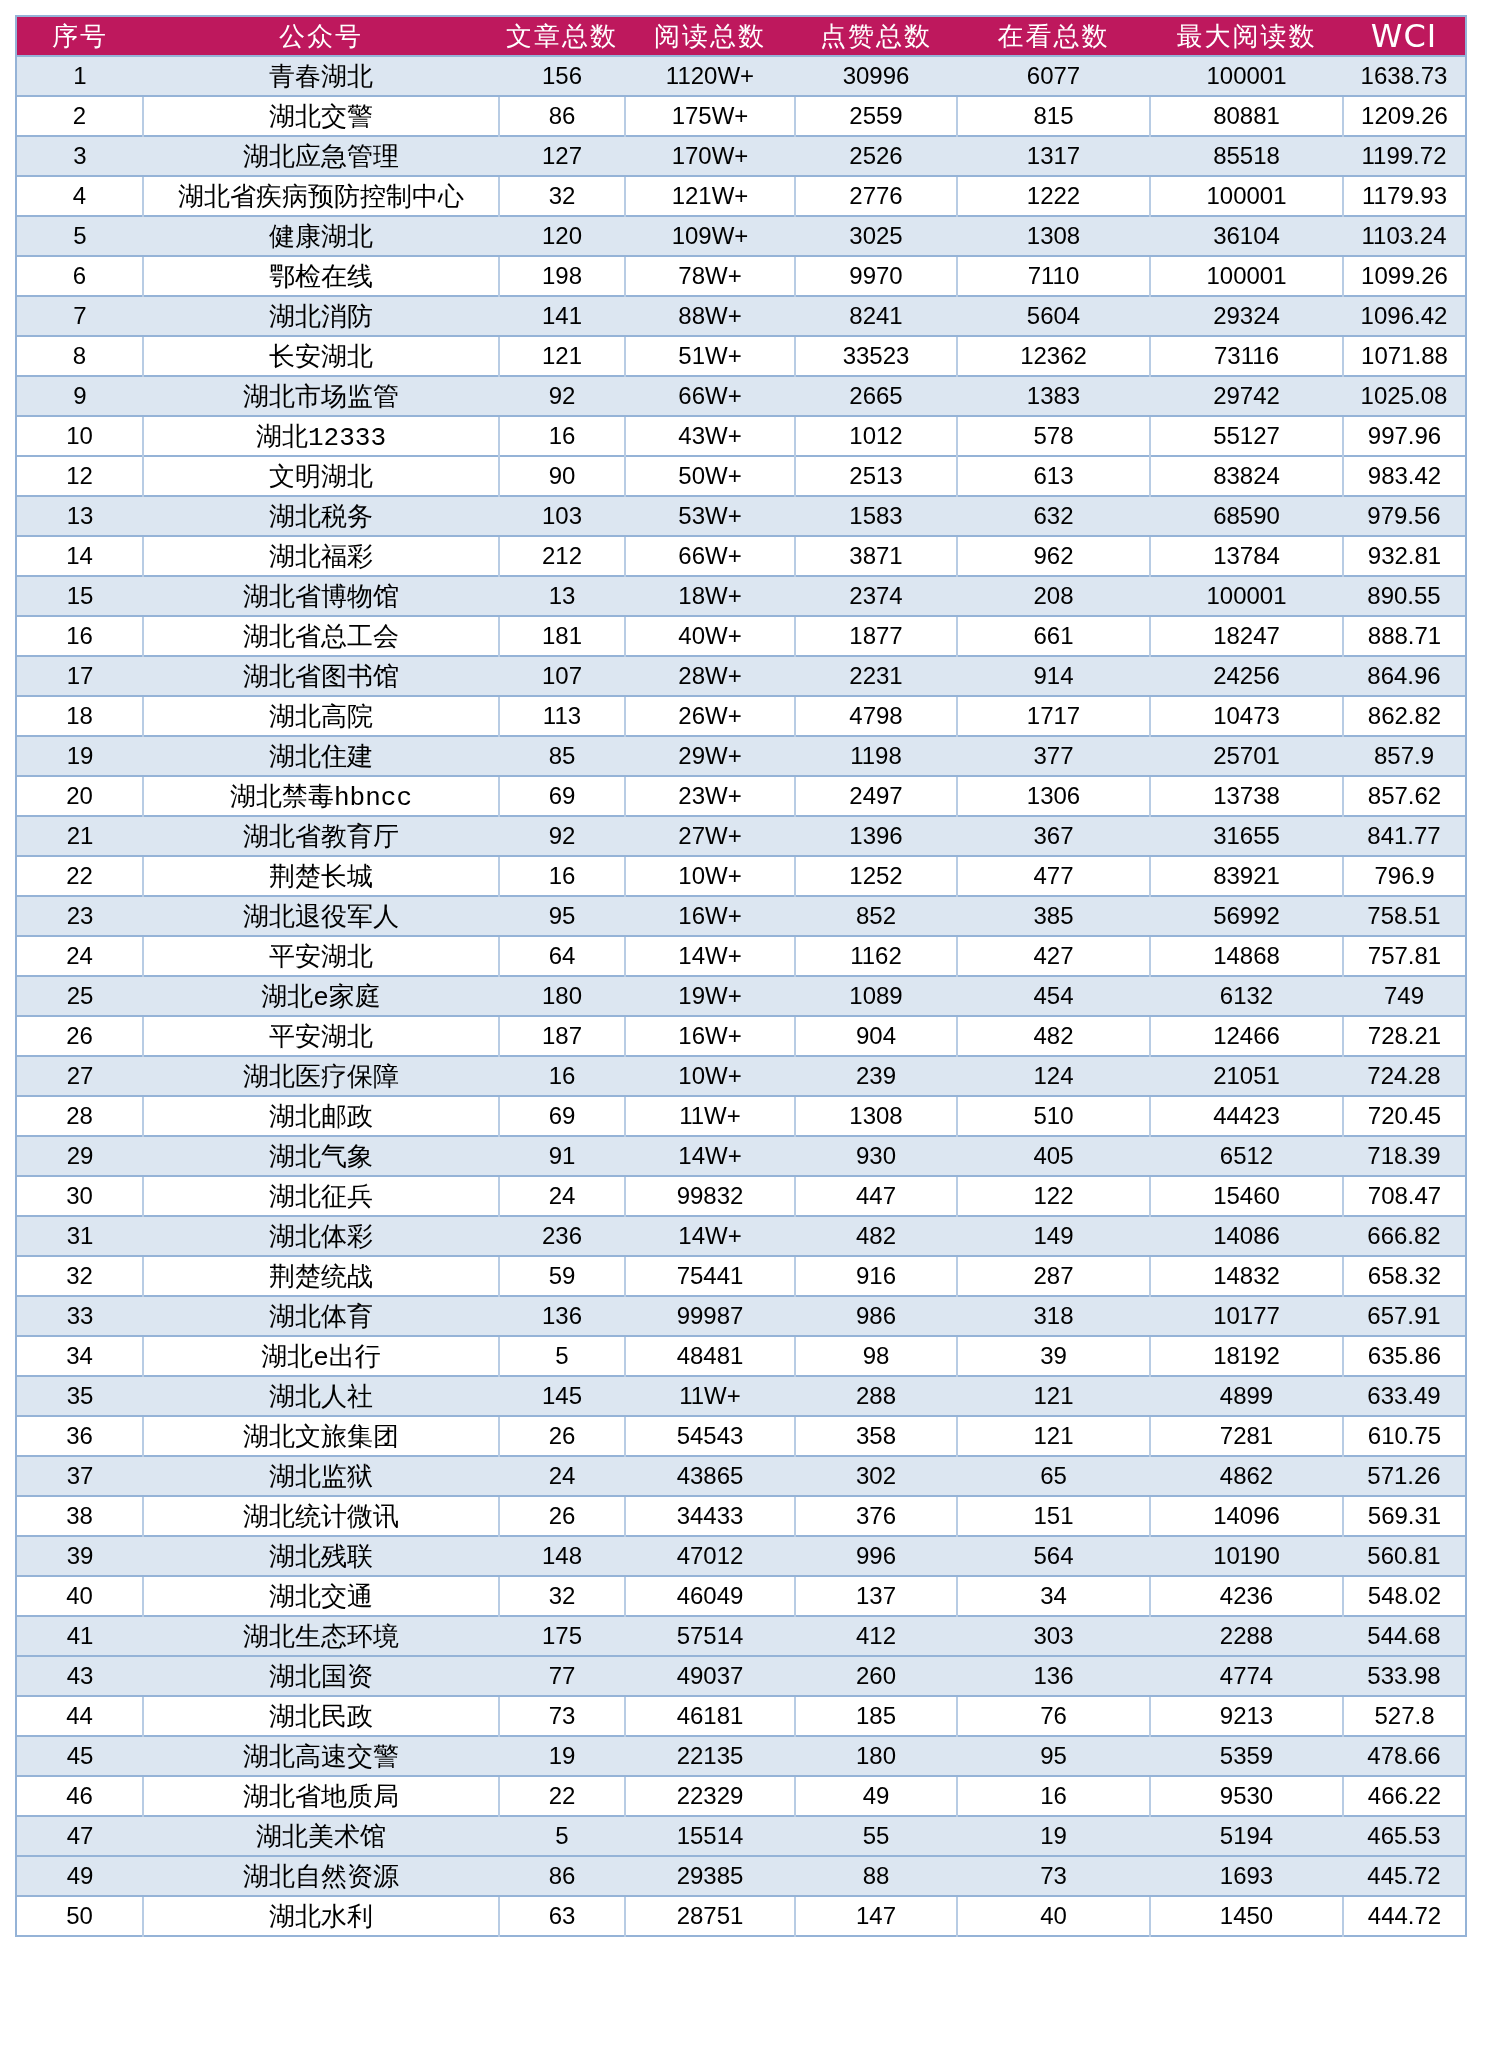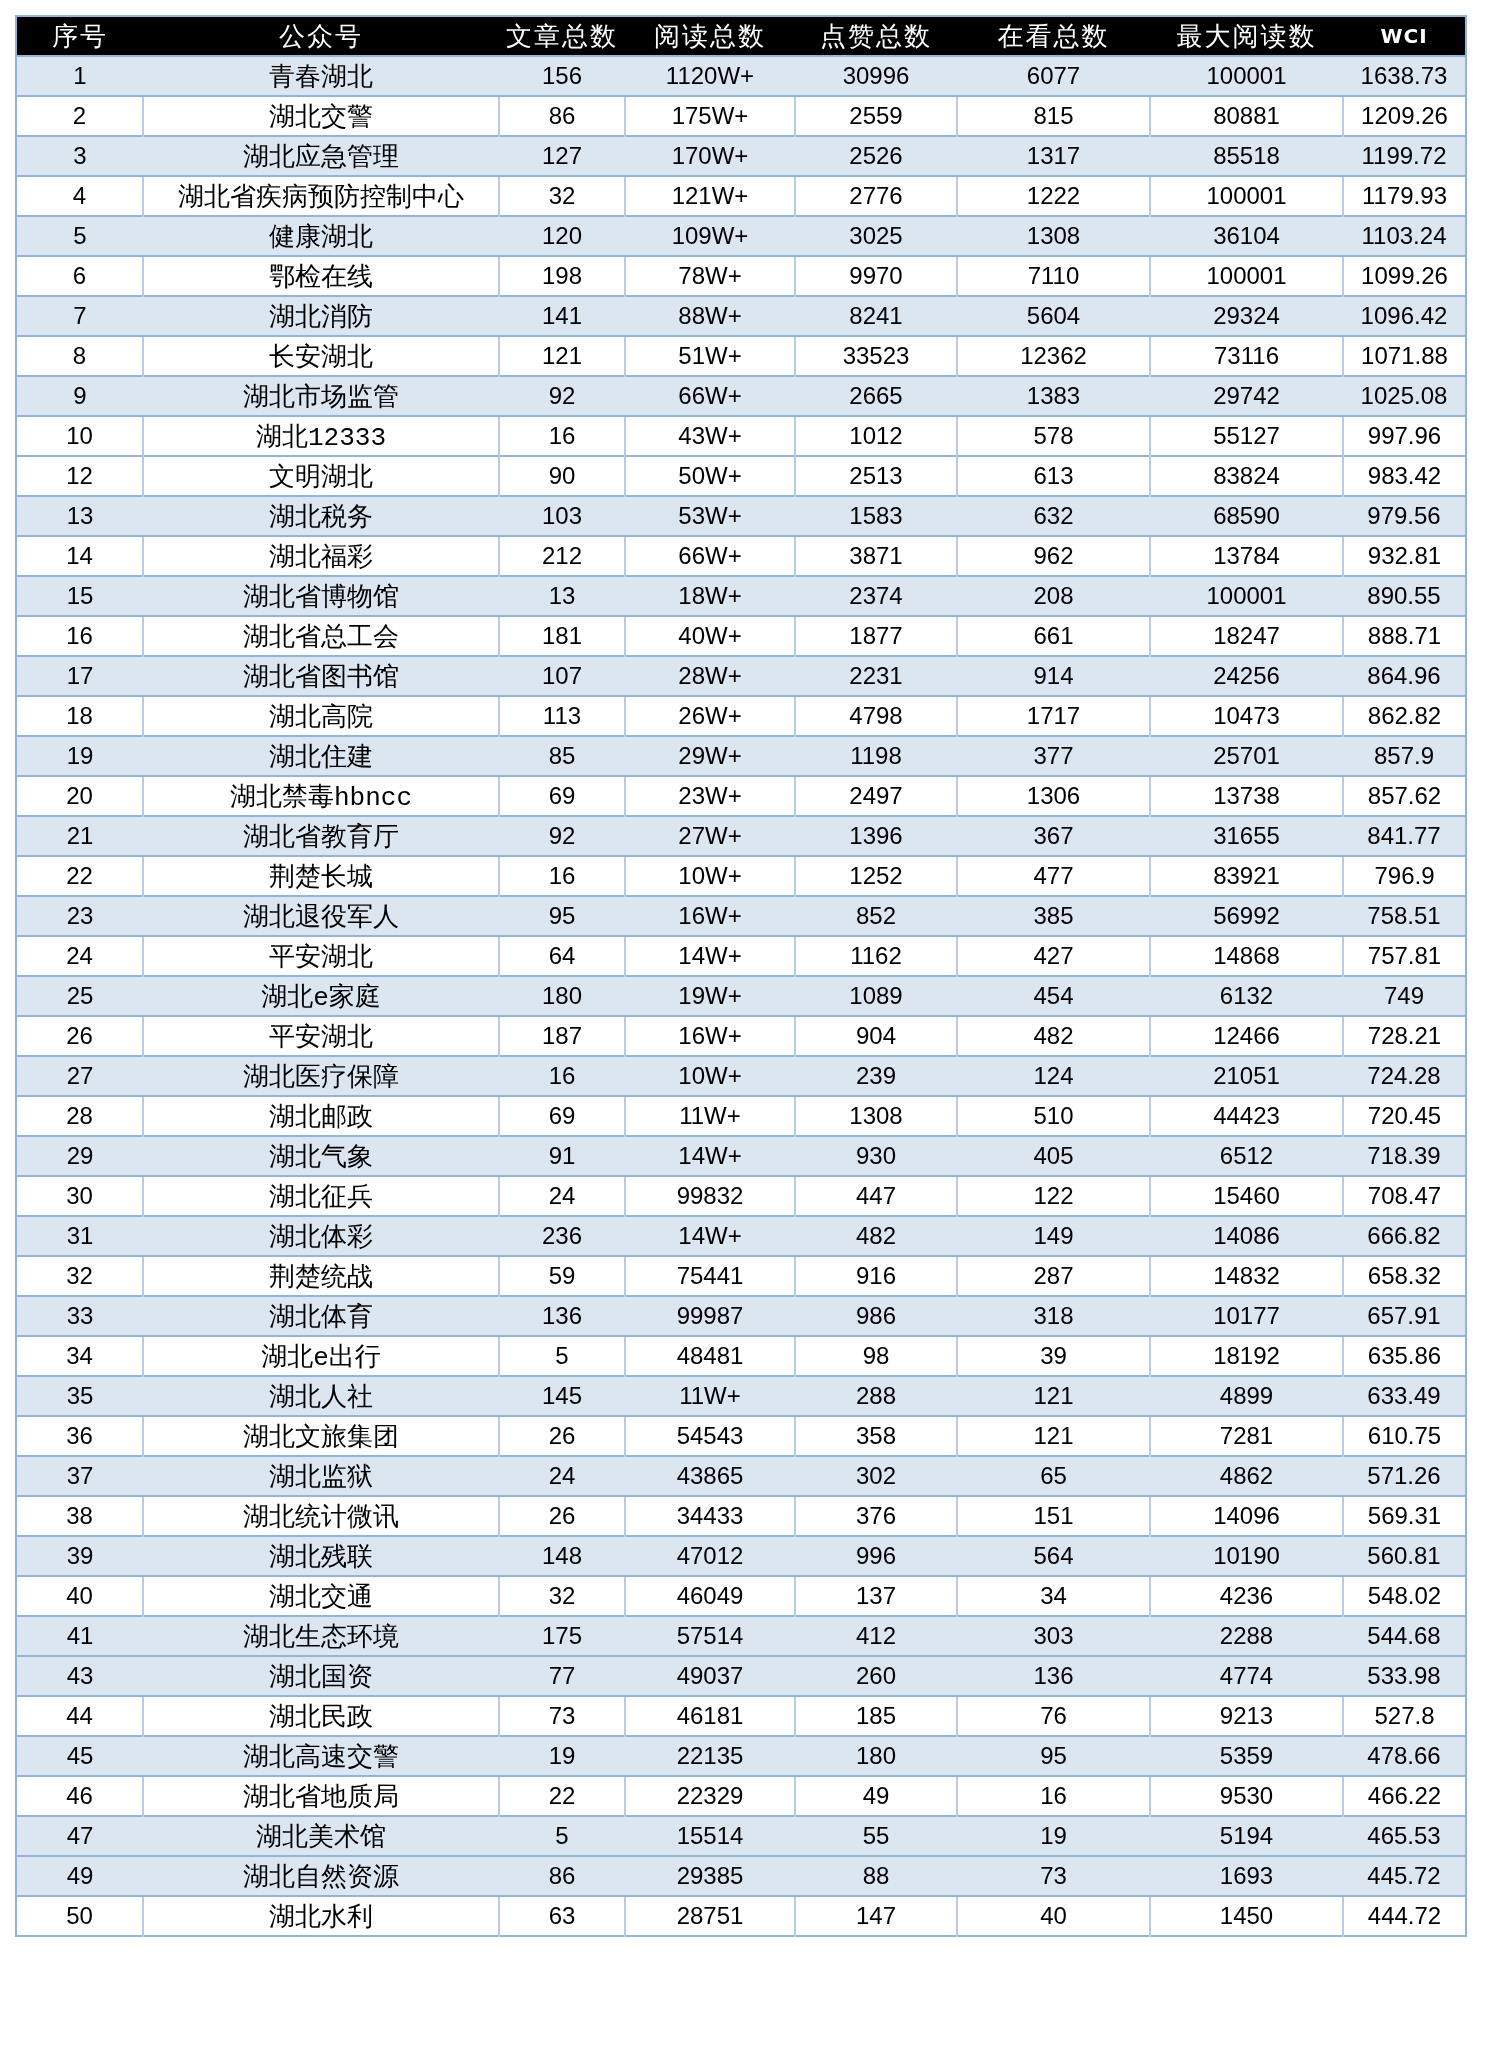--- a/index.html
+++ b/index.html
@@ -3,24 +3,24 @@
 <meta charset="utf-8">
 <style>
   html, body { margin:0; padding:0; background:#ffffff; }
   body { width:1490px; height:2072px; position:relative; overflow:hidden;
          font-family:"DejaVu Sans", "Liberation Sans", sans-serif; }
   .tbl { position:absolute; left:15px; top:15px; width:1450px;
          border-collapse:collapse; table-layout:fixed;
          border:2px solid #95B3D7; }
   .tbl th, .tbl td { padding:0; text-align:center; vertical-align:middle;
          white-space:nowrap; overflow:hidden; }
-  .tbl thead th { background:#000000; color:#ffffff; height:38px;
+  .tbl thead th { background:#be185d; color:#ffffff; height:38px;
          font-size:26px; font-weight:normal; letter-spacing:2px;
          font-family:"DejaVu Serif", "Liberation Serif", serif; }
-  .tbl thead th.wci { font-family:"DejaVu Sans", sans-serif; font-weight:bold; font-size:20px; letter-spacing:1px; }
+  .tbl thead th.wci { font-family:"DejaVu Sans", sans-serif; font-weight:normal; font-size:32px; letter-spacing:1px; }
   .tbl tbody td { height:38px; font-size:24px; color:#000000;
          border-top:2px solid #95B3D7; }
   .tbl tbody tr.odd td { background:#DCE6F1; }
   .tbl tbody tr.even td { background:#ffffff; border-left:2px solid #B8CCE4; }
   .tbl tbody tr.even td:first-child { border-left:none; }
   .tbl tbody td.name { font-family:Liberation Mono, monospace; font-size:26px; }
   .tbl tbody td.num { font-family:"Liberation Sans", "DejaVu Sans", sans-serif; }
 </style>
 </head>
 <body>

